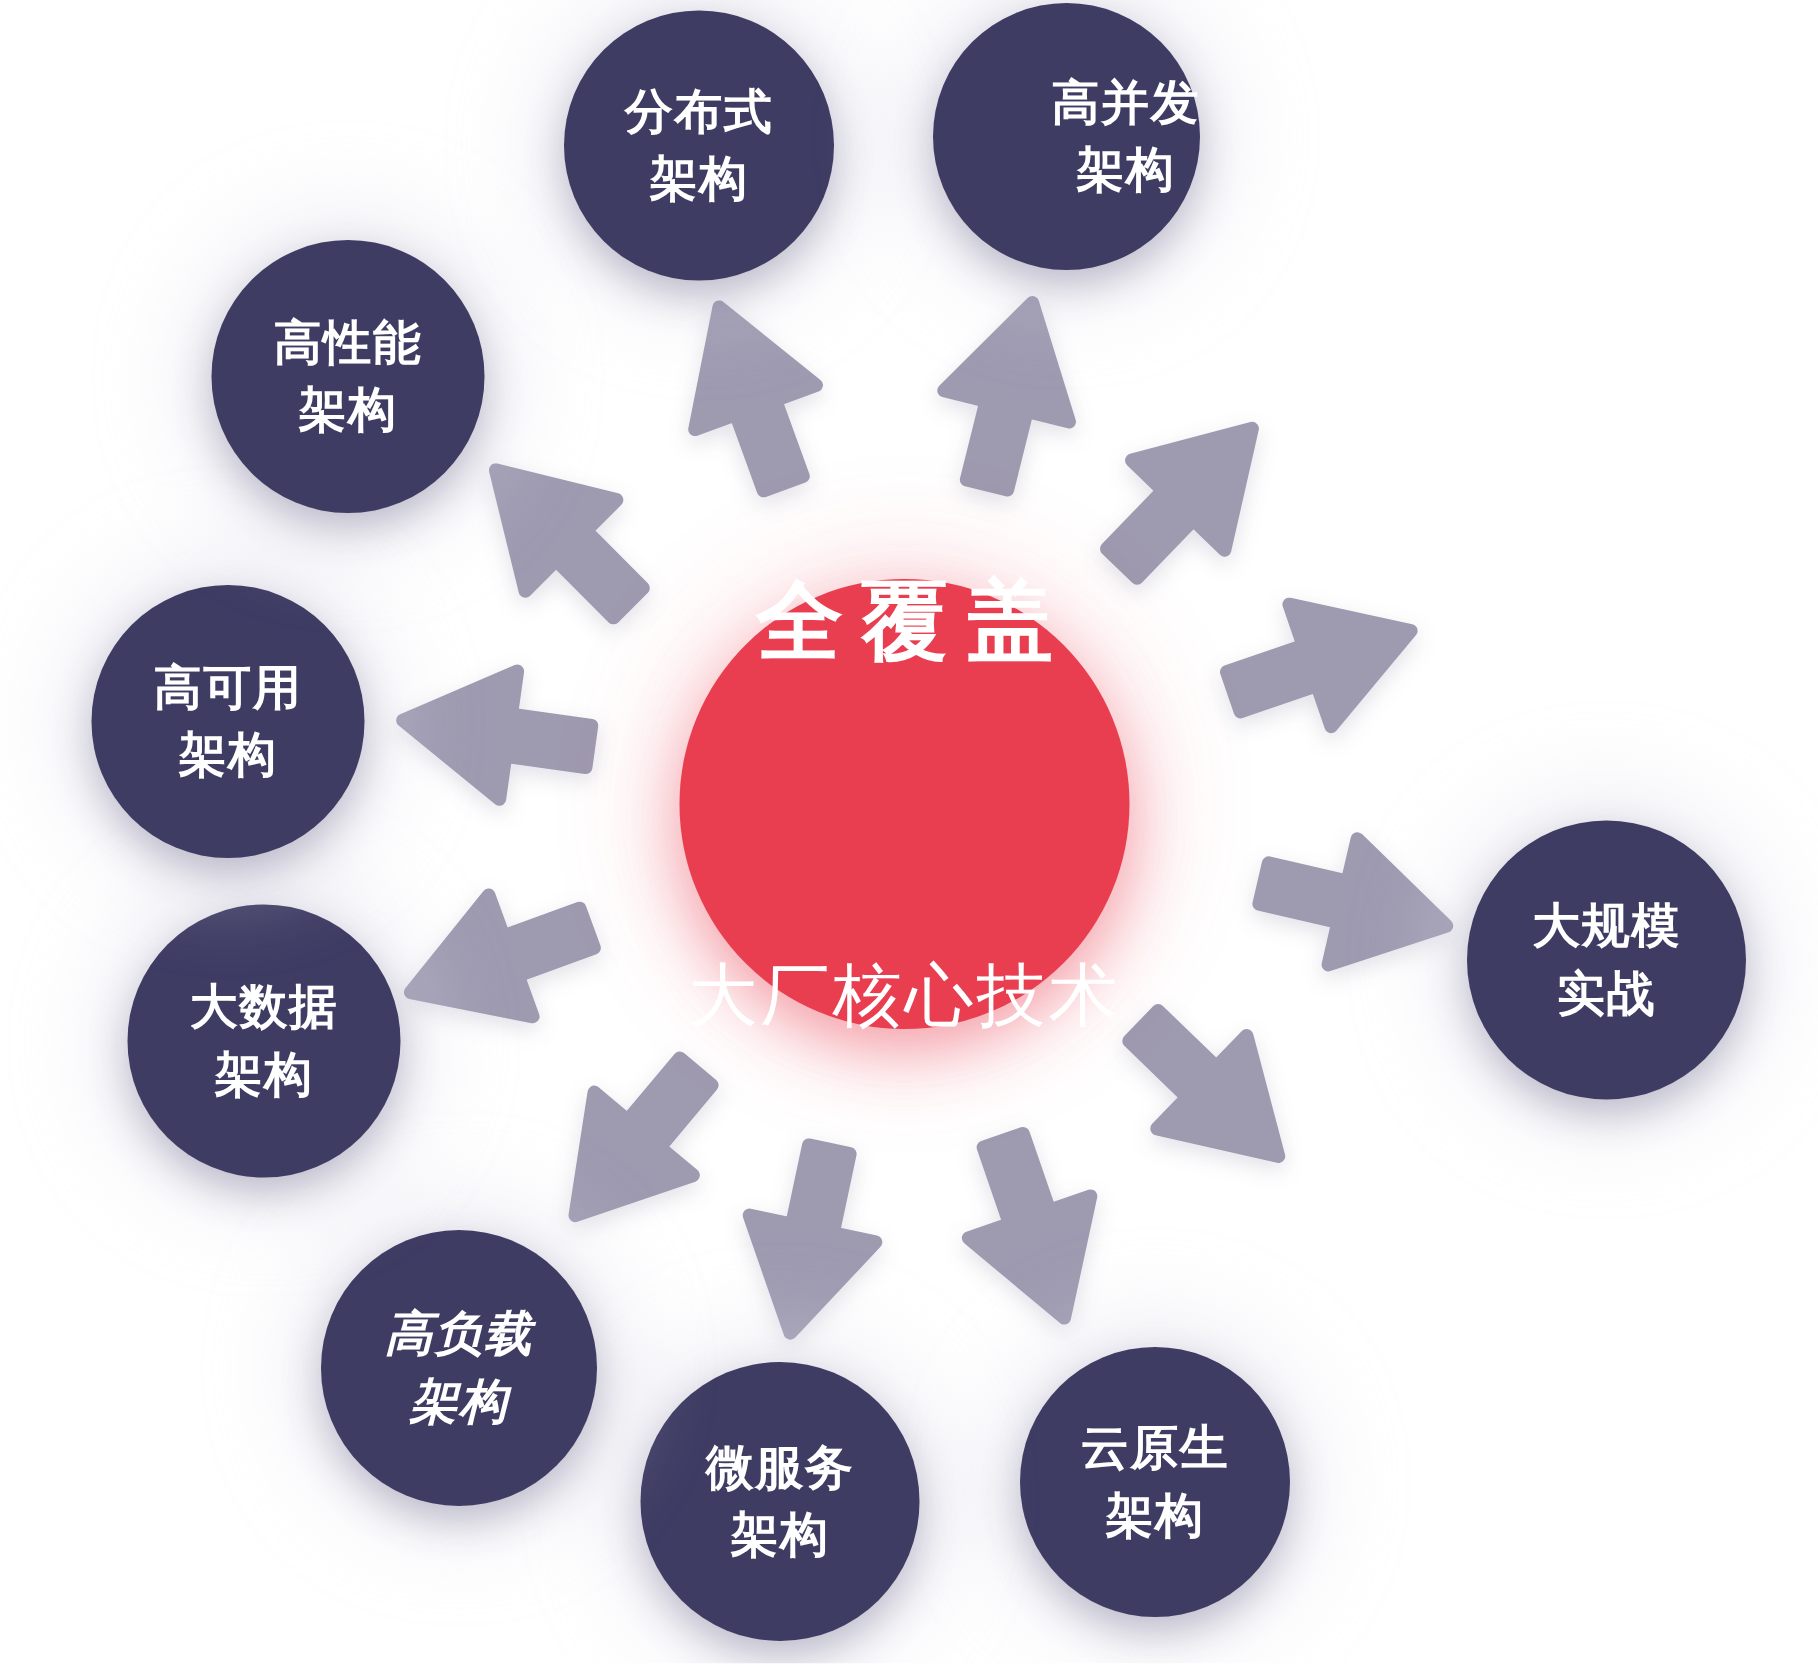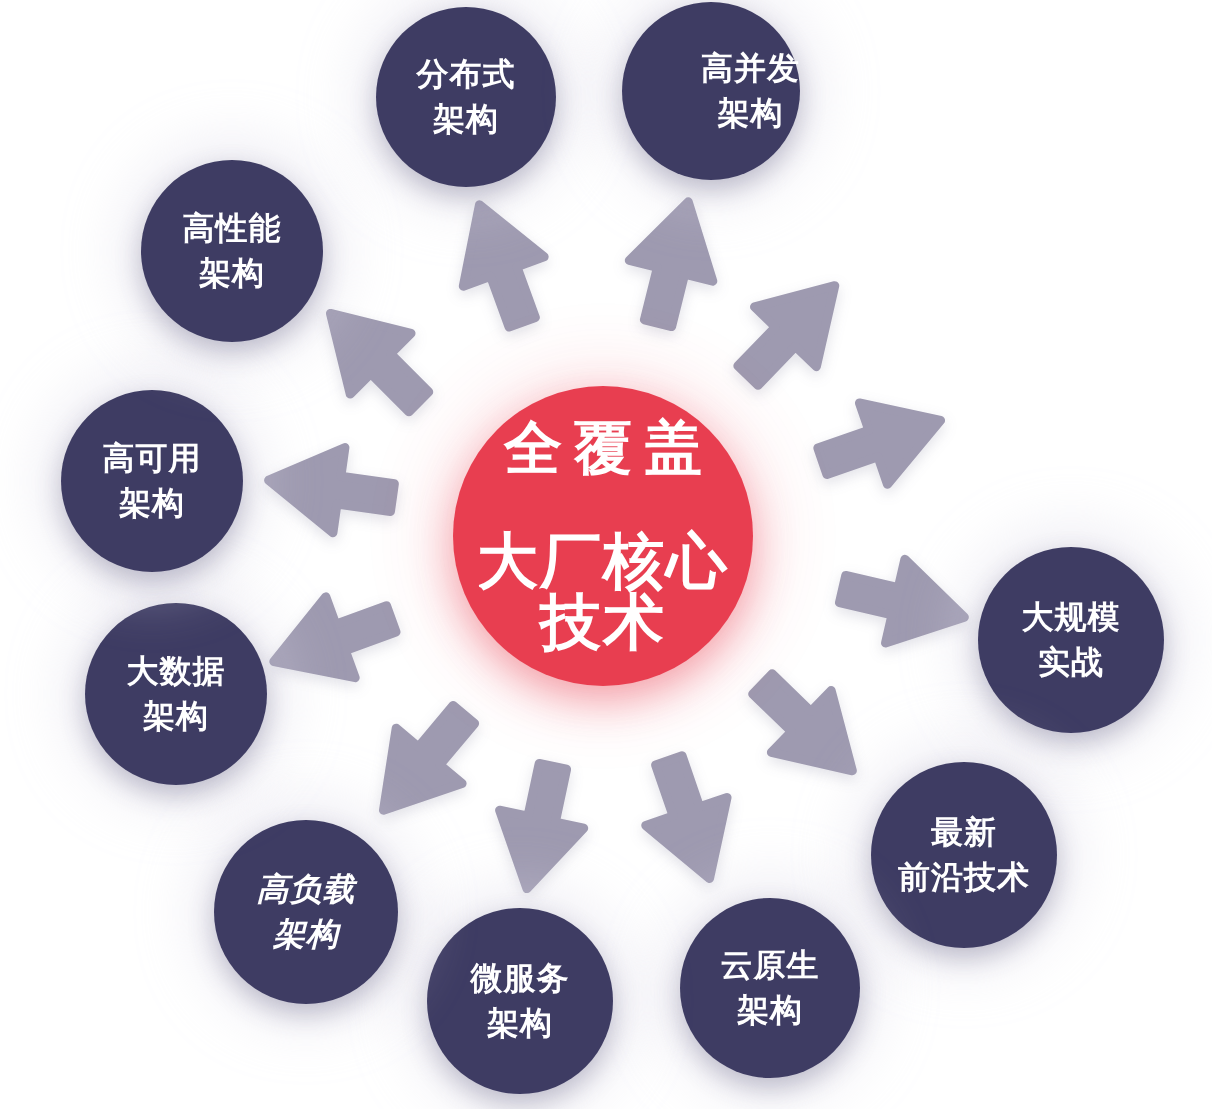--- a/index.html
+++ b/index.html
@@ -42,36 +42,36 @@
     letter-spacing: 1px;
   }
   .center-circle {
     position: absolute;
     border-radius: 50%;
     background: var(--center-color);
     color: var(--text-color);
     display: flex;
     flex-direction: column;
     align-items: center;
-    justify-content: center;
+    justify-content: space-between;
     text-align: center;
     gap: 54px;
     box-shadow: 0 14px 42px rgba(232,62,80,0.45), 0 0 70px 25px rgba(232,62,80,0.10);
     z-index: 2;
   }
   .center-title {
     font-size: 58px;
     font-weight: 700;
     letter-spacing: 12px;
     text-indent: 12px;
     line-height: 1;
   }
   .center-subtitle {
-    font-size: 61px;
-    font-weight: 700;
+    font-size: 46px;
+    font-weight: 400;
     letter-spacing: 2px;
     line-height: 1;
   }
 </style>
 </head>
 <body style="background: rgb(255, 255, 255);">
 
 <div class="canvas" id="canvas">
 
   <svg class="arrow-layer" width="1212" height="1109" viewBox="0 0 1212 1109" aria-hidden="true">
@@ -110,26 +110,20 @@
         <span>高并发</span>
         <span>架构</span>
       </div>
     </div>
     <div class="node" style="left: 978px; top: 547px; height: 186px; width: 186px;">
       <div class="node-label">
         <span>大规模</span>
         <span>实战</span>
       </div>
     </div>
-    <div class="node" style="left: 871px; top: 762px; height: 186px; width: 186px;">
-      <div class="node-label">
-        <span>最新</span>
-        <span>前沿技术</span>
-      </div>
-    </div>
     <div class="node" style="left: 680px; top: 898px; height: 180px; width: 180px;">
       <div class="node-label">
         <span>云原生</span>
         <span>架构</span>
       </div>
     </div>
     <div class="node" style="left: 427px; top: 908px; height: 186px; width: 186px;">
       <div class="node-label">
         <span>微服务</span>
         <span>架构</span>

